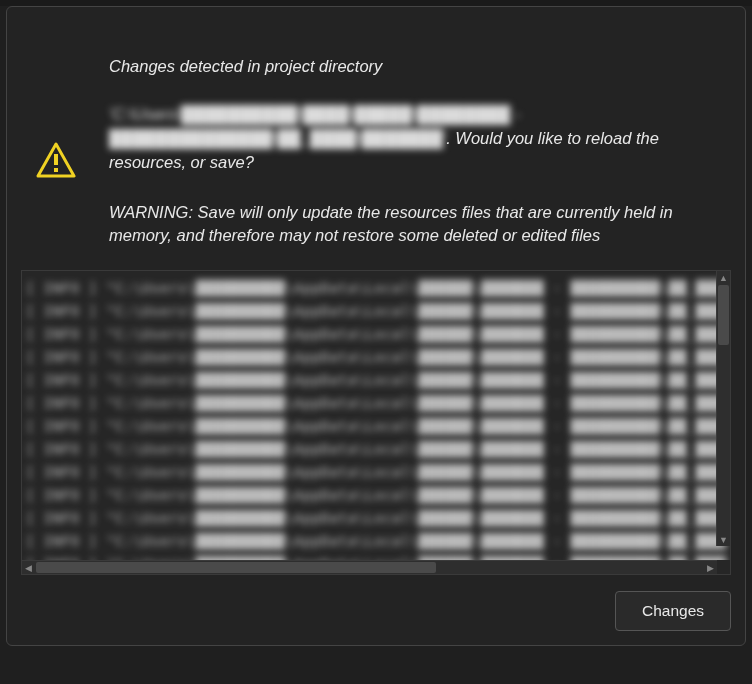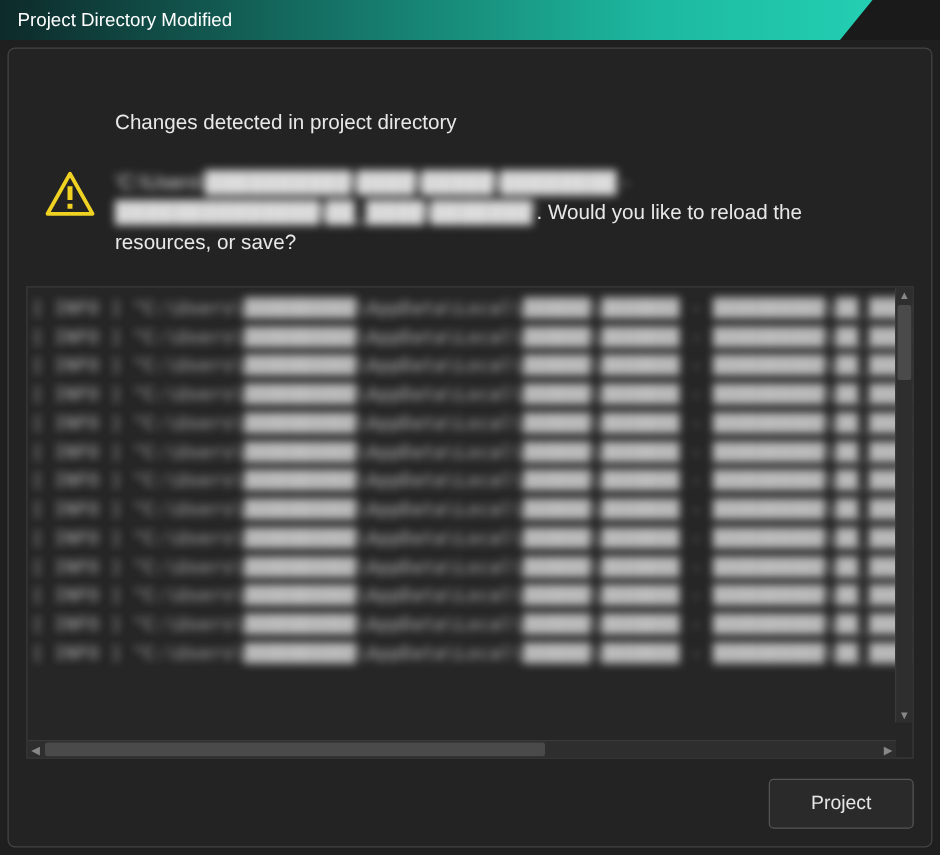--- a/index.html
+++ b/index.html
@@ -47,22 +47,23 @@
     border-radius: 6px;
     height: calc(684px - 32px - 12px);
     box-sizing: border-box;
     background: #232323;
     padding: 14px;
     display: flex;
     flex-direction: column;
   }
   .msg-row {
     display: flex;
-    gap: 11px;
+    gap: 28px;
     padding: 10px 10px 22px 10px;
+    font-style: italic;
   }
   .icon-wrap {
     width: 50px;
     display: flex;
     align-items: center;
     justify-content: center;
     padding-top: 40px;
   }
   .msg-text {
     flex: 1;
@@ -174,40 +175,37 @@
     justify-content: center;
     cursor: pointer;
     padding: 0 16px;
   }
 </style>
 </head>
 <body>
 
 <div class="dialog">
 
-  <div class="titlebar">
-    <div class="title">Project Directory Modified</div>
-    <div class="notch"></div>
-  </div>
 
   <div class="inner">
 
     <div class="msg-row">
       <div class="icon-wrap">
         <svg width="40" height="36" viewBox="0 0 40 36">
           <path d="M20 2 L38 34 L2 34 Z" fill="none" stroke="#f0d223" stroke-width="3" stroke-linejoin="round"></path>
           <rect x="18" y="12" width="4" height="11" fill="#f0d223"></rect>
           <rect x="18" y="26" width="4" height="4" fill="#f0d223"></rect>
         </svg>
       </div>
       <div class="msg-text">
         <div class="heading">
           <span>Changes detected in project directory</span><br>
           <span class="pathblur">'C:\Users\██████████\████\█████\████████ - ██████████████\██_████\███████'</span><span>. Would you like to reload the resources, or save?</span>
         </div>
+        <div class="warning">WARNING: Save will only update the resources files that are currently held in memory, and therefore may not restore some deleted or edited files</div>
       </div>
     </div>
 
     <div class="list-wrap">
       <div class="list-scroll">
         <div class="list-lines" id="list-lines">
             <div class="blur">[ INFO ] "C:\Users\██████████\AppData\Local\██████\███████ - ██████████\██_██████\████████████_██████████.████"</div>
             <div class="blur">[ INFO ] "C:\Users\██████████\AppData\Local\██████\███████ - ██████████\██_██████\████████████_██████████.████"</div>
             <div class="blur">[ INFO ] "C:\Users\██████████\AppData\Local\██████\███████ - ██████████\██_██████\████████████_██████████.████"</div>
             <div class="blur">[ INFO ] "C:\Users\██████████\AppData\Local\██████\███████ - ██████████\██_██████\████████████_██████████.████"</div>
@@ -228,17 +226,17 @@
         </div>
       </div>
       <div class="hscroll">
         <div class="left">◀</div>
         <div class="thumb"></div>
         <div class="right">▶</div>
       </div>
     </div>
 
     <div class="button-row">
-      <div class="btn">Project</div>
+      <div class="btn">Changes</div>
     </div>
 
   </div>
 </div>
 
 </body></html>

